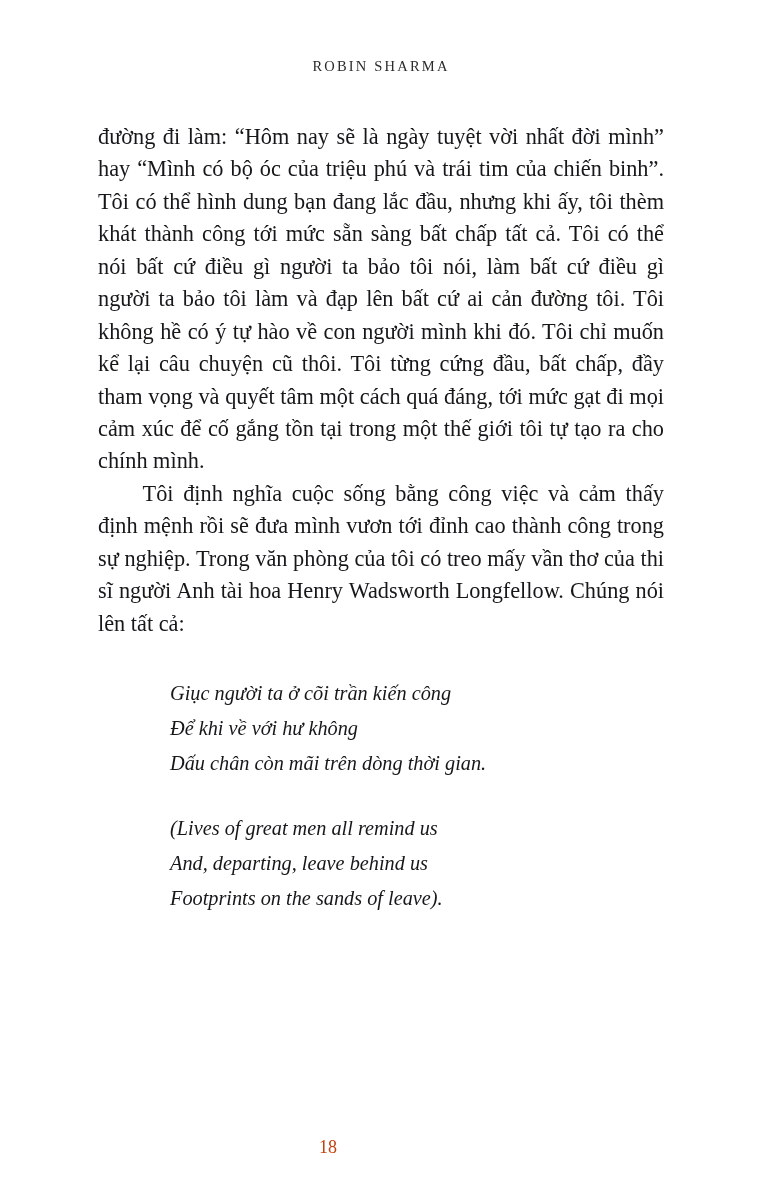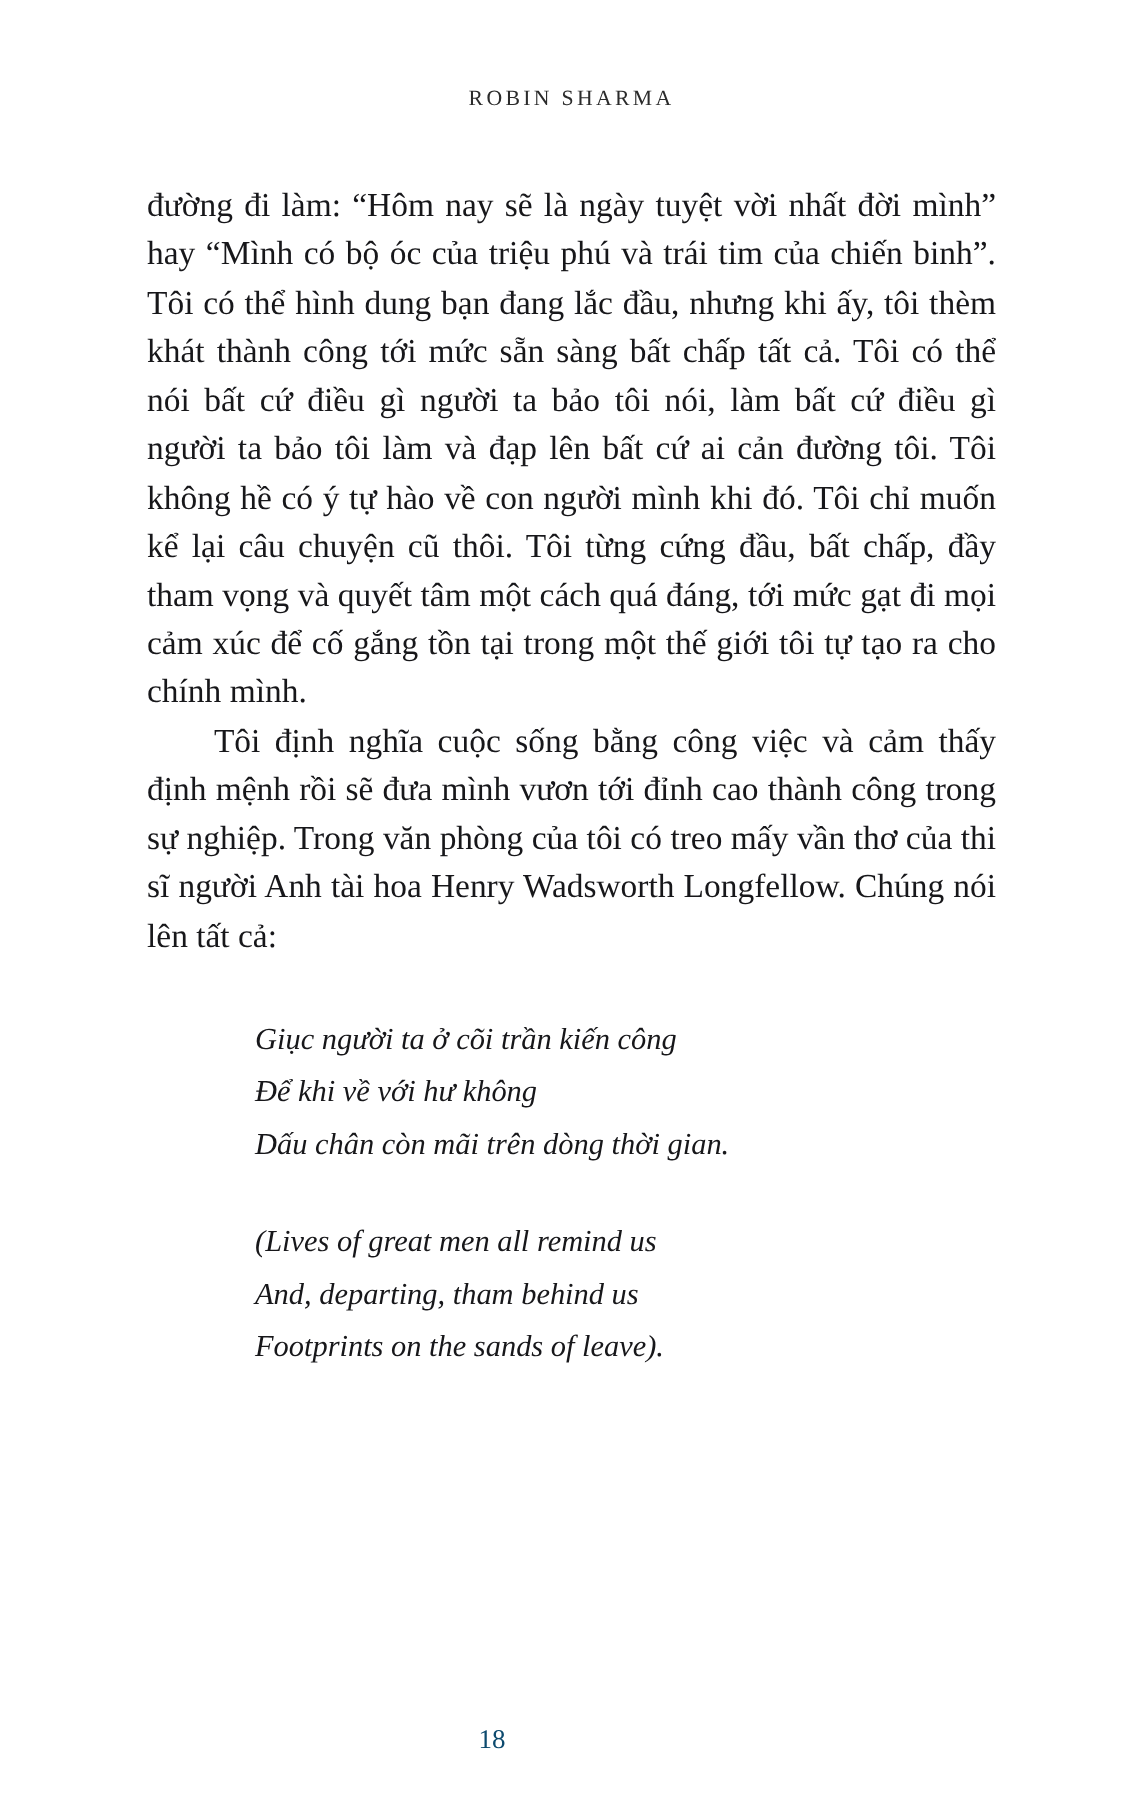--- a/index.html
+++ b/index.html
@@ -55,26 +55,26 @@
     color: #17171a;
   }
   .verse-block + .verse-block {
     margin-top: 30px;
   }
   .verse-line {
     white-space: pre-wrap;
   }
   .folio {
     position: absolute;
-    bottom: 30px;
+    bottom: 42px;
     left: 0;
     width: 656px;
     text-align: center;
     font-size: 18px;
-    color: #0c4a6e;
+    color: #c2410c;
     font-family: "Liberation Serif", serif;
   }
 </style>
 </head>
 <body>
 
 <div class="page">
 
   <div class="running-head">ROBIN SHARMA</div>
 
@@ -84,20 +84,20 @@
   </div>
 
   <div class="verse">
     <div class="verse-block">
       <div class="verse-line">Giục người ta ở cõi trần kiến công</div>
       <div class="verse-line">Để khi về với hư không</div>
       <div class="verse-line">Dấu chân còn mãi trên dòng thời gian.</div>
     </div>
     <div class="verse-block">
       <div class="verse-line">(Lives of great men all remind us</div>
-      <div class="verse-line">And, departing, tham behind us</div>
+      <div class="verse-line">And, departing, leave behind us</div>
       <div class="verse-line">Footprints on the sands of leave).</div>
     </div>
   </div>
 
   <div class="folio">18</div>
 
 </div>
 
 </body></html>

